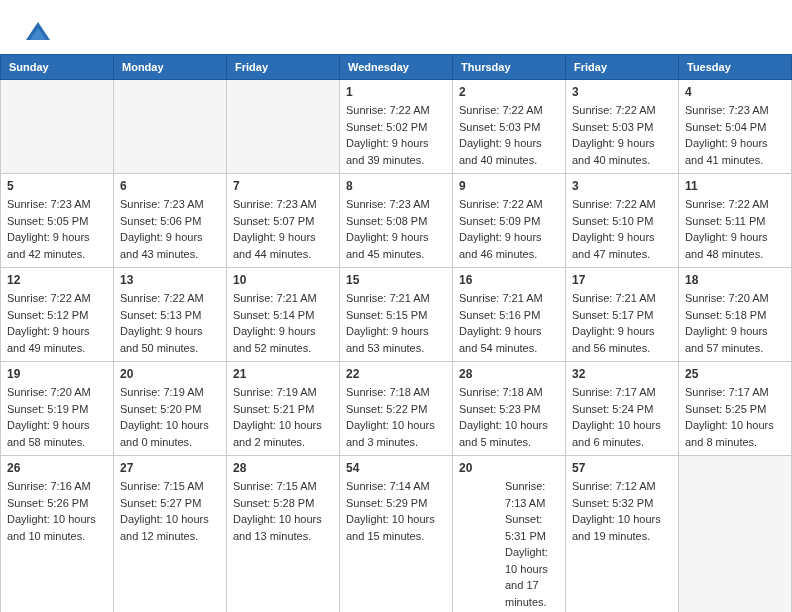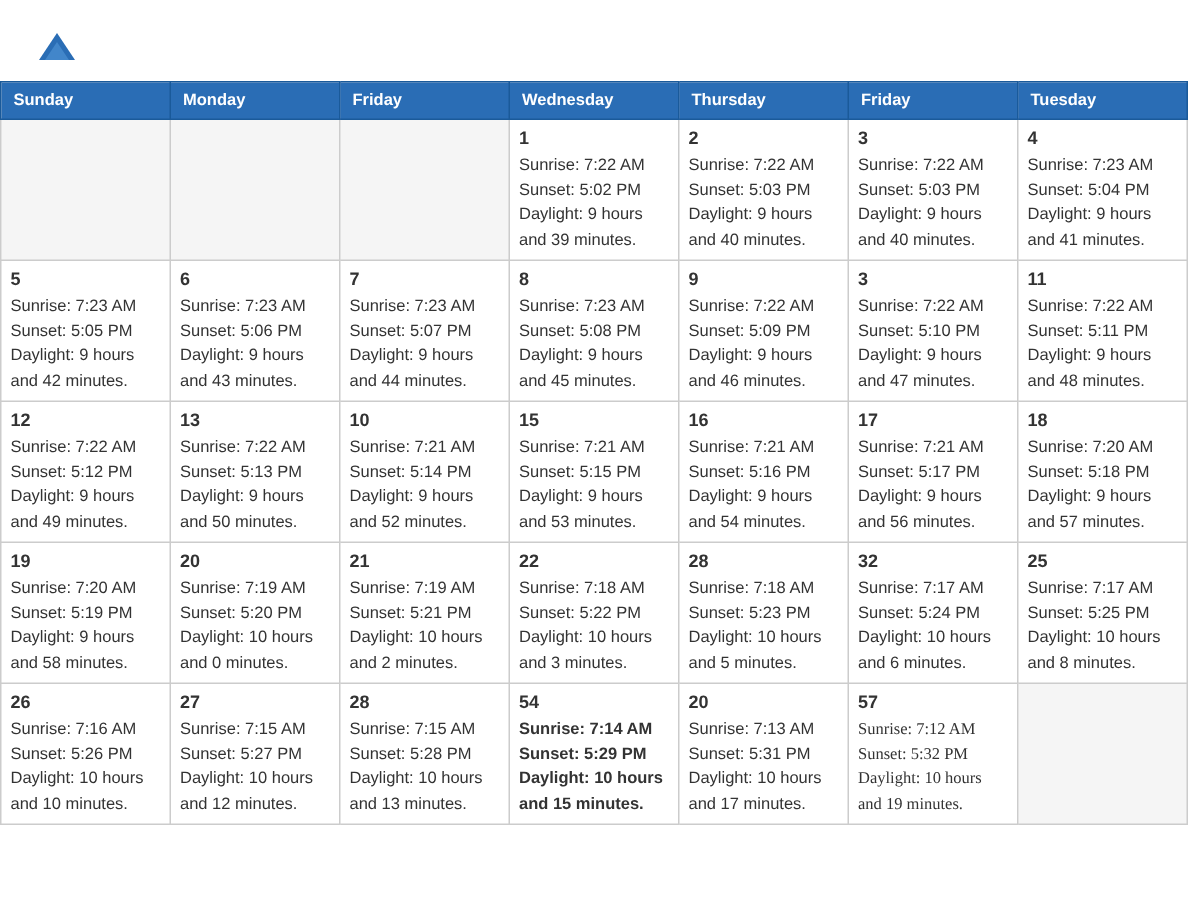--- a/index.html
+++ b/index.html
@@ -325,35 +325,35 @@
         </td>
         <td>
           <span class="day-num">28</span>
           <div class="day-info" style="white-space: pre-line;">Sunrise: 7:15 AM
 Sunset: 5:28 PM
 Daylight: 10 hours
 and 13 minutes.</div>
         </td>
         <td>
           <span class="day-num">54</span>
-          <div class="day-info" style="white-space: pre-line; font-weight: bold;">Sunrise: 7:14 AM
+          <div class="day-info" style="white-space: pre-line;">Sunrise: 7:14 AM
 Sunset: 5:29 PM
 Daylight: 10 hours
 and 15 minutes.</div>
         </td>
         <td>
           <span class="day-num">20</span>
-          <div class="day-info" style="white-space: pre-line;">Sunrise: 7:13 AM
+          <div class="day-info" style="white-space: pre-line; margin-left: 46px;">Sunrise: 7:13 AM
 Sunset: 5:31 PM
 Daylight: 10 hours
 and 17 minutes.</div>
         </td>
         <td>
           <span class="day-num">57</span>
-          <div class="day-info" style="white-space: pre-line; font-family: Liberation Serif, serif;">Sunrise: 7:12 AM
+          <div class="day-info" style="white-space: pre-line;">Sunrise: 7:12 AM
 Sunset: 5:32 PM
 Daylight: 10 hours
 and 19 minutes.</div>
         </td>
         <td class="empty"></td>
       </tr>
     </tbody>
 </table>
 
 </body></html>

